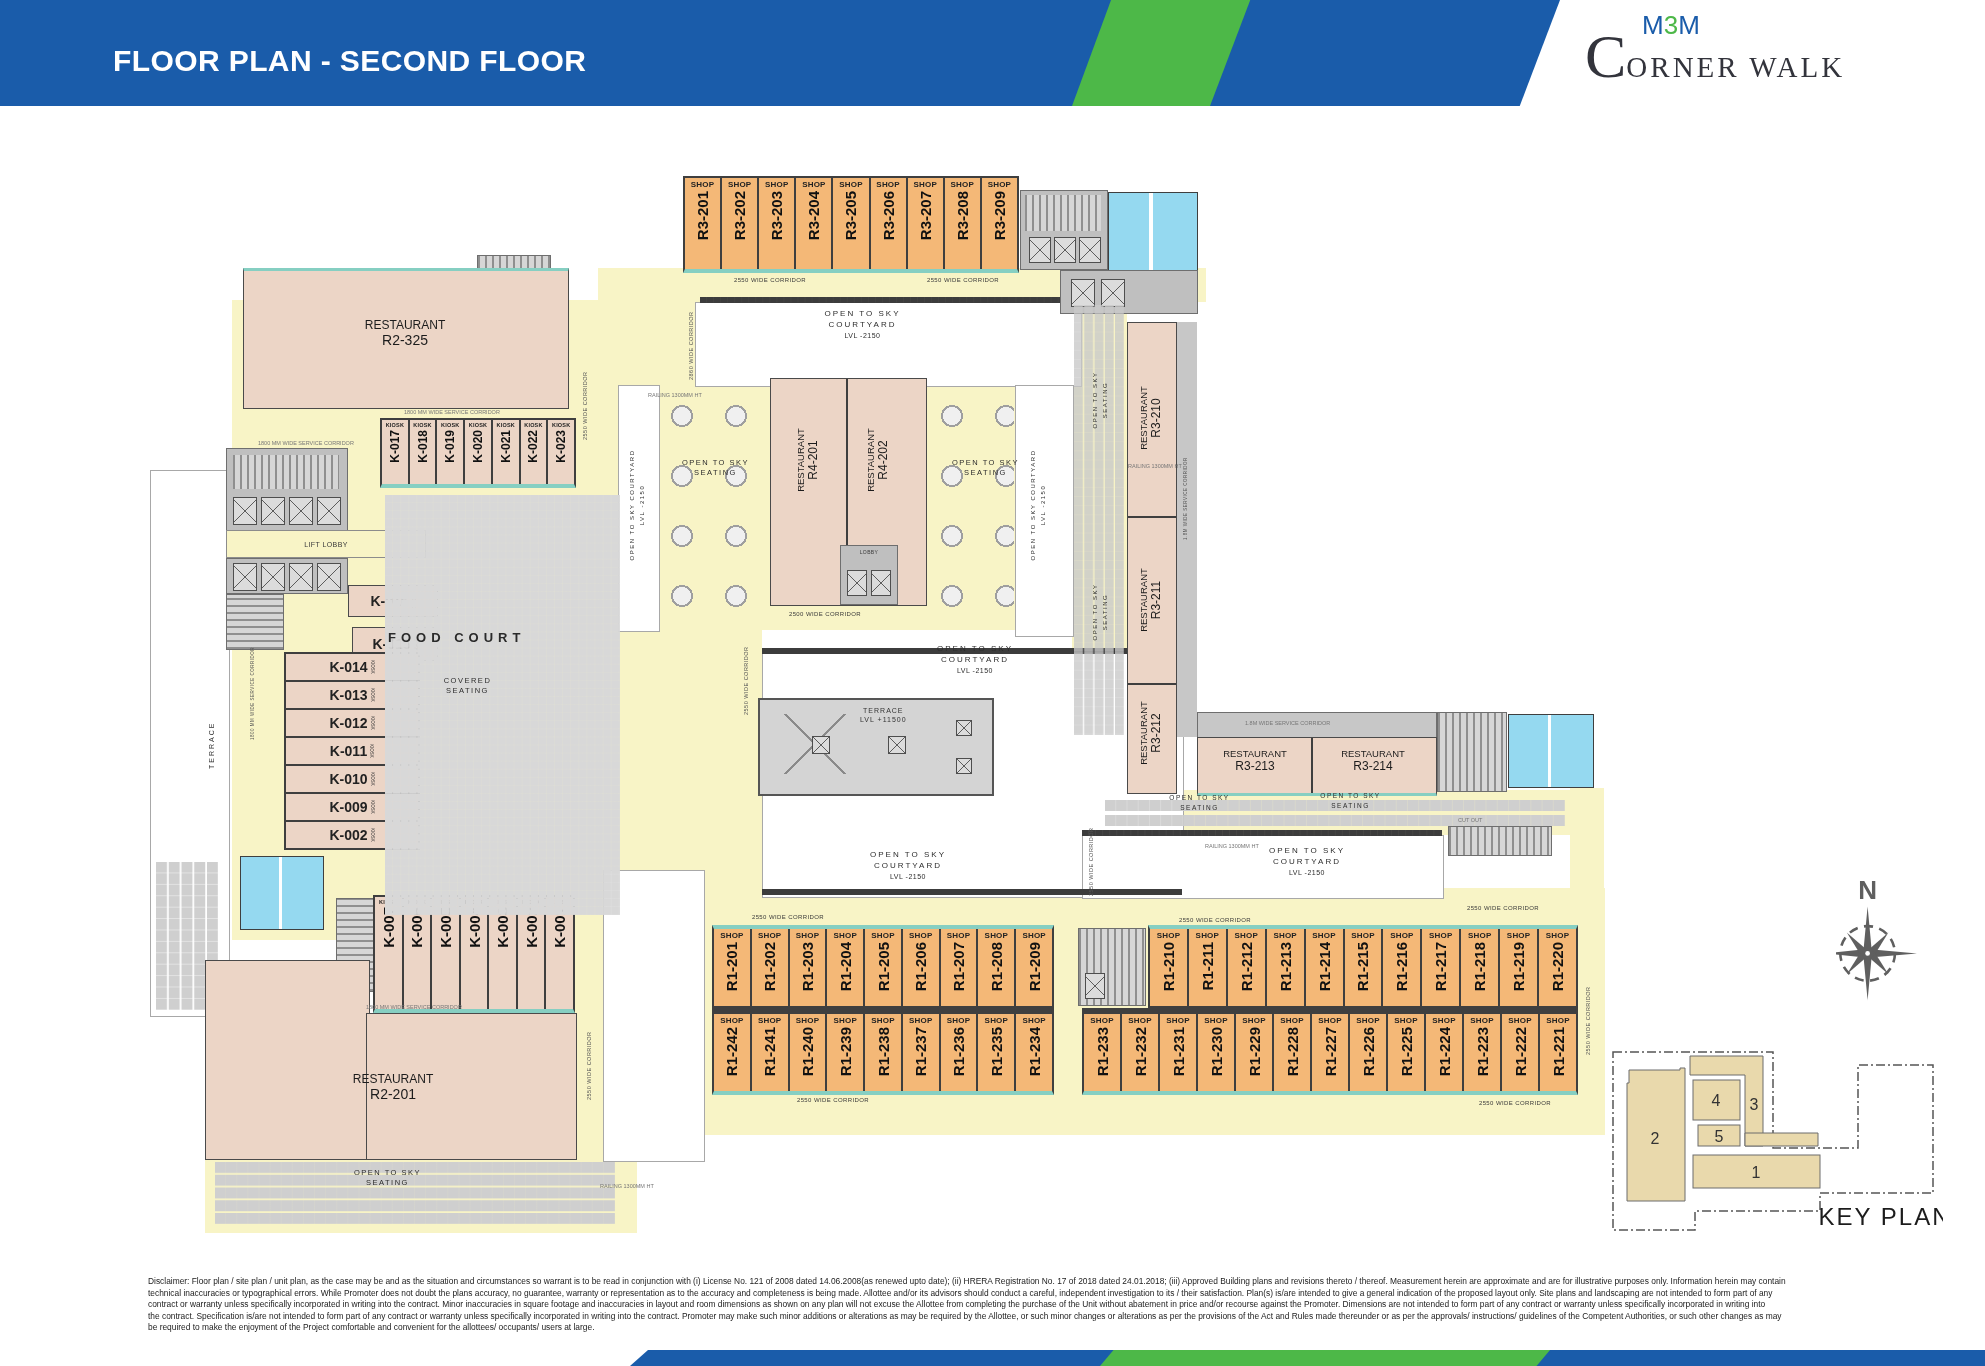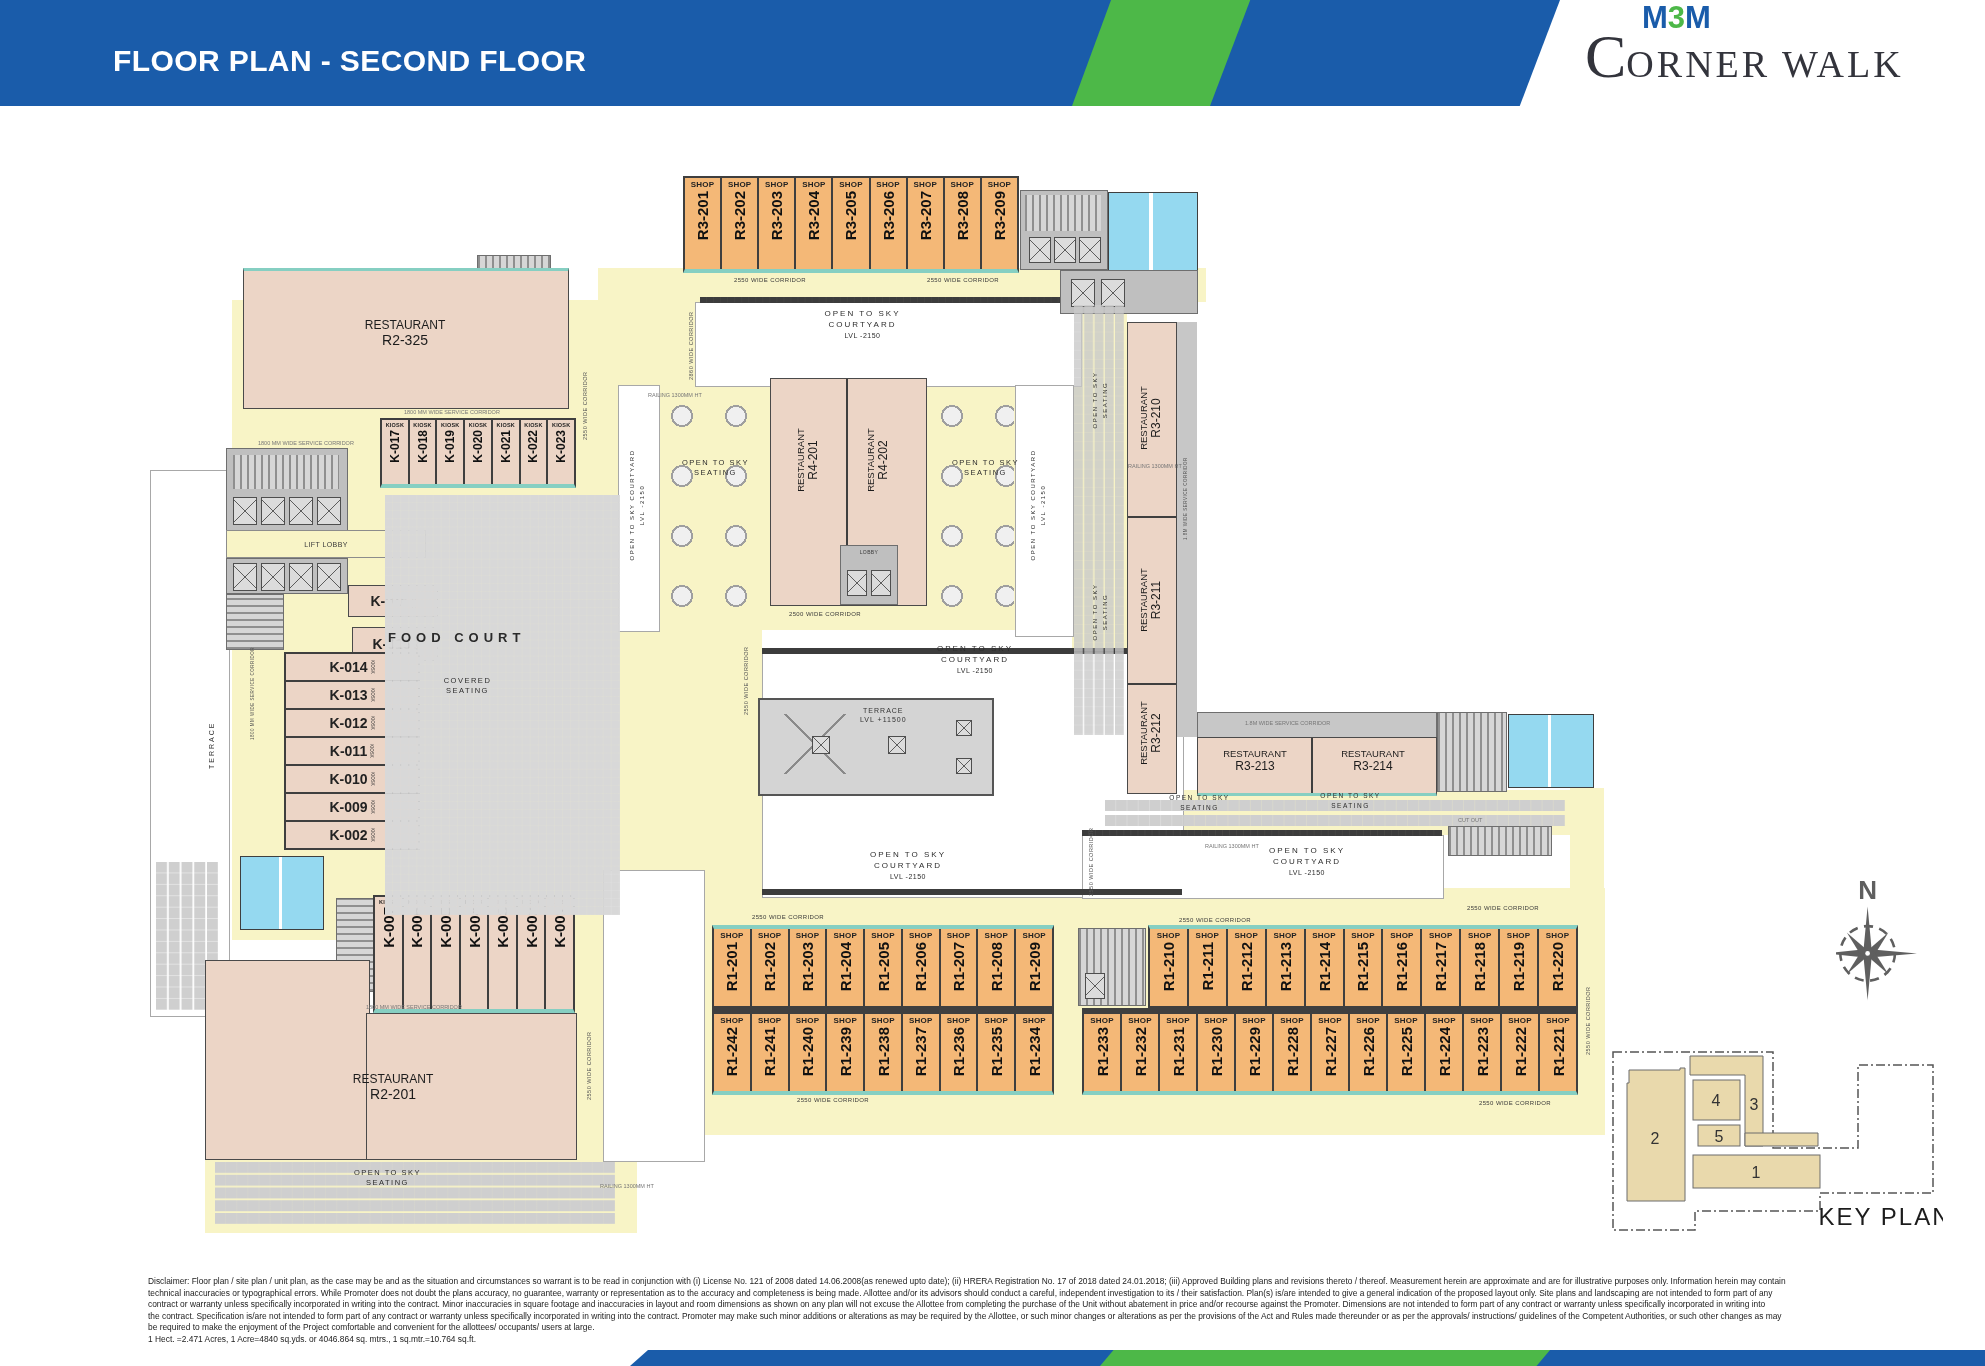--- a/index.html
+++ b/index.html
@@ -4,24 +4,24 @@
 <style>
   html,body{margin:0;padding:0;background:#ffffff;}
   #canvas{position:relative;width:1985px;height:1366px;background:#fff;overflow:hidden;
           font-family:"Liberation Sans","DejaVu Sans",sans-serif;color:#222;}
   .abs{position:absolute;}
   
   .hdr-blue{left:0;top:0;width:1180px;height:106px;background:#1a5caa;clip-path:polygon(0 0,100% 0,96.6% 100%,0 100%);}
   .hdr-green{left:1072px;top:0;width:186px;height:106px;background:#4db848;clip-path:polygon(21% 0,100% 0,79% 100%,0 100%);}
   .hdr-blue2{left:1210px;top:0;width:350px;height:106px;background:#1a5caa;clip-path:polygon(11.5% 0,100% 0,88.5% 100%,0 100%);}
   .hdr-title{left:113px;top:44px;font-size:30px;font-weight:bold;color:#fff;letter-spacing:.4px;}
-  .logo-m3m{left:1642px;top:0;font-size:31px;font-weight:bold;letter-spacing:0;}
+  .logo-m3m{left:1642px;top:10px;font-size:26px;font-weight:normal;letter-spacing:0;}
   .logo-walk{left:1585px;top:24px;display:flex;align-items:baseline;font-family:"Liberation Serif","DejaVu Serif",serif;color:#33343c;}
   .logo-walk .c{font-size:62px;line-height:64px;}
-  .logo-walk .rest{font-size:38px;letter-spacing:3px;}
+  .logo-walk .rest{font-size:29px;letter-spacing:3px;}
   
   .ftr-blue{left:630px;top:1350px;width:1355px;height:16px;background:#1a5caa;clip-path:polygon(18px 0,100% 0,100% 100%,0 100%);}
   .ftr-green{left:1100px;top:1350px;width:450px;height:16px;background:#4db848;clip-path:polygon(3% 0,100% 0,97% 100%,0 100%);}
   
   .yellow{background:#f8f4c6;}
   .pink{background:#ecd5c6;border:1.5px solid #4a4a4a;}
   .gray{background:#bfbfbf;border:1px solid #6e6e6e;}
   .bluewc{background:#95d9f0;border:1.5px solid #3f3f3f;
      background-image:linear-gradient(90deg,transparent 0 46%,#fff 46% 50%,transparent 50%);}
   .white-court{background:#fff;border:1px solid #a8a8a8;}
@@ -671,18 +671,17 @@
     </g>
     <text x="287" y="177" font-size="24" fill="#1c1c1c" text-anchor="middle" letter-spacing="2">KEY PLAN</text>
   </svg>
 
   <div class="abs" style="left:148px;top:1276px;width:1680px">
     <div class="disc">Disclaimer: Floor plan / site plan / unit plan, as the case may be and as the situation and circumstances so warrant is to be read in conjunction with (i) License No. 121 of 2008 dated 14.06.2008(as renewed upto date); (ii) HRERA Registration No. 17 of 2018 dated 24.01.2018; (iii) Approved Building plans and revisions thereto / thereof. Measurement herein are approximate and are for illustrative purposes only. Information herein may contain</div>
     <div class="disc">technical inaccuracies or typographical errors. While Promoter does not doubt the plans accuracy, no guarantee, warranty or representation as to the accuracy and completeness is being made. Allottee and/or its advisors should conduct a careful, independent investigation to its / their satisfaction. Plan(s) is/are intended to give a general indication of the proposed layout only. Site plans and landscaping are not intended to form part of any</div>
     <div class="disc">contract or warranty unless specifically incorporated in writing into the contract. Minor inaccuracies in square footage and inaccuracies in layout and room dimensions as shown on any plan will not excuse the Allottee from completing the purchase of the Unit without abatement in price and/or recourse against the Promoter. Dimensions are not intended to form part of any contract or warranty unless specifically incorporated in writing into</div>
     <div class="disc">the contract. Specification is/are not intended to form part of any contract or warranty unless specifically incorporated in writing into the contract. Promoter may make such minor additions or alterations as may be required by the Allottee, or such minor changes or alterations as per the provisions of the Act and Rules made thereunder or as per the approvals/ instructions/ guidelines of the Competent Authorities, or such other changes as may</div>
     <div class="disc">be required to make the enjoyment of the Project comfortable and convenient for the allottees/ occupants/ users at large.</div>
-    <div class="disc">1 Hect. =2.471 Acres, 1 Acre=4840 sq.yds. or 4046.864 sq. mtrs., 1 sq.mtr.=10.764 sq.ft.</div>
   </div>
 
   <div class="abs ftr-blue"></div>
   <div class="abs ftr-green"></div>
 </div>
 
 </body></html>

